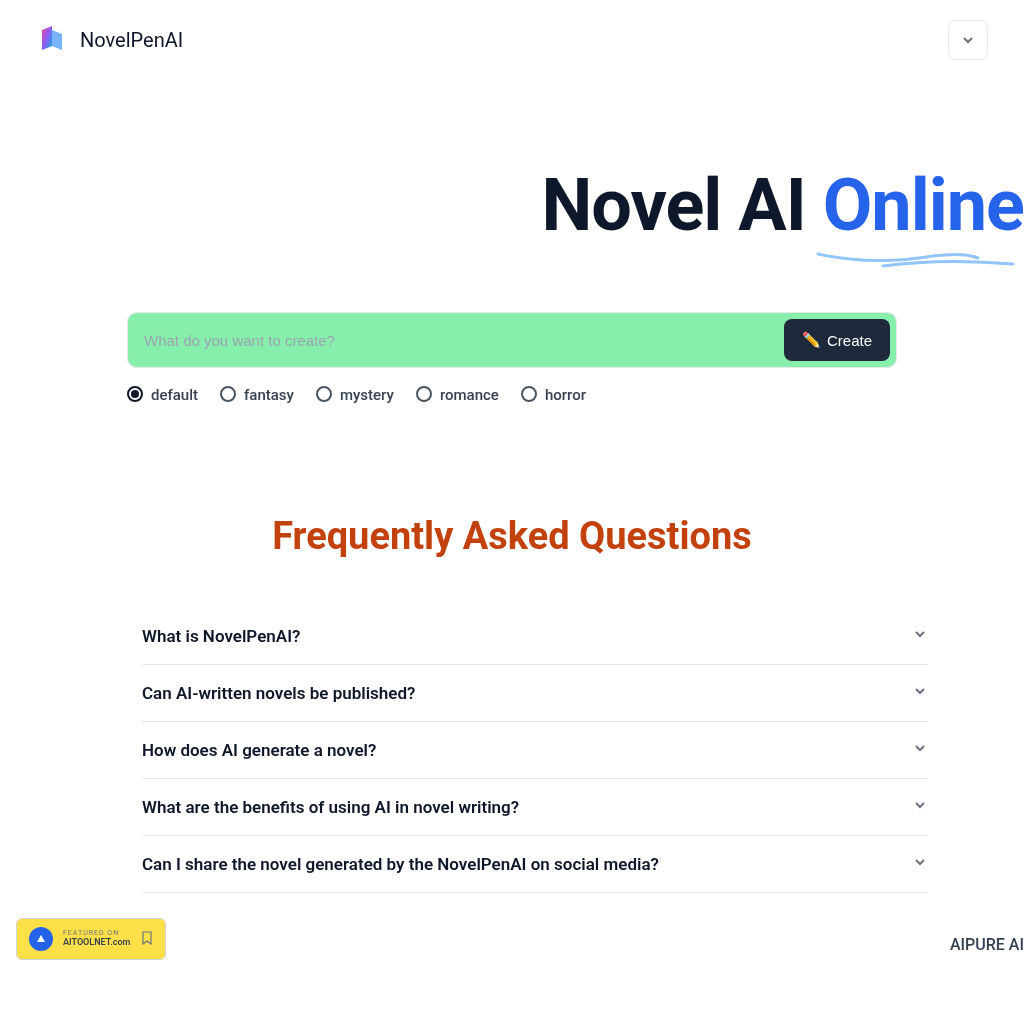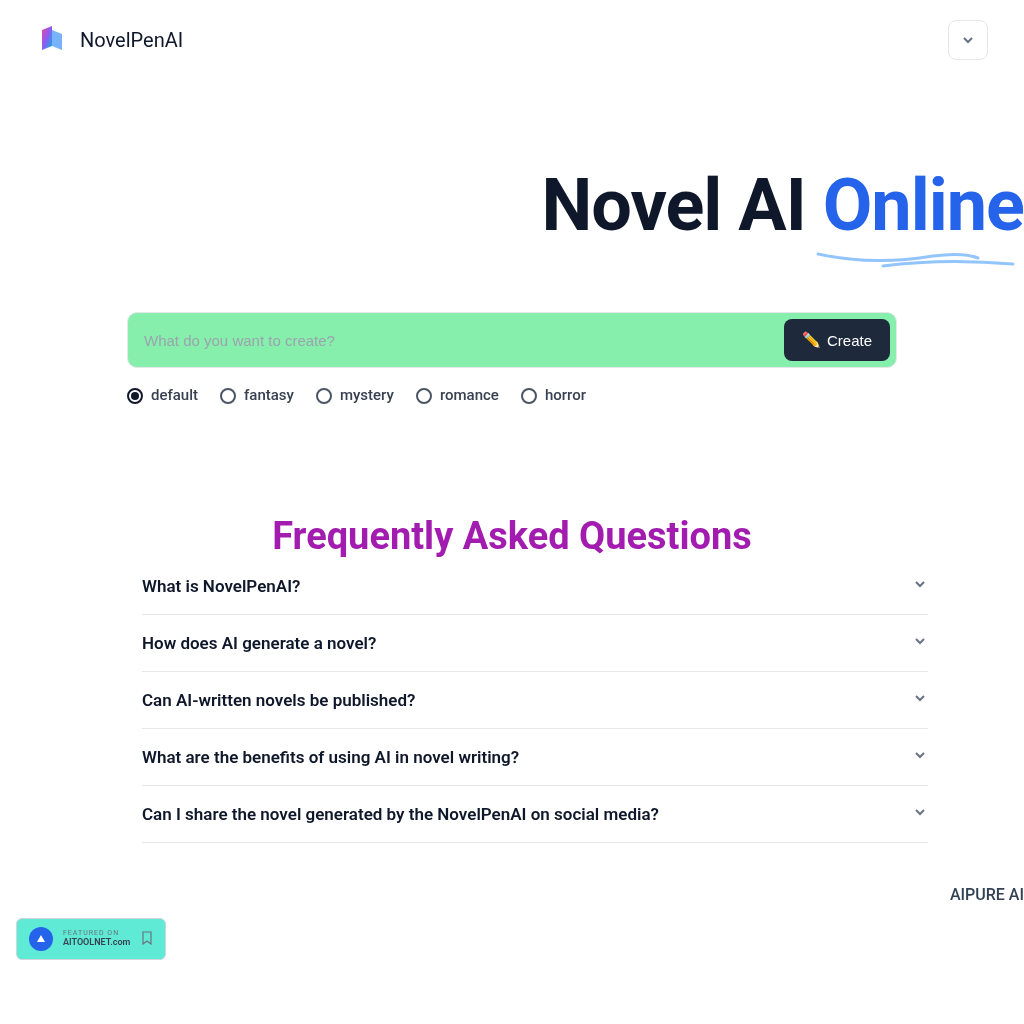--- a/index.html
+++ b/index.html
@@ -18,33 +18,33 @@
     .hero-title .blue { color: #2563eb; position: relative; display: inline-block; }
     .underline-svg { position: absolute; left: -10px; bottom: -32px; width: 210px; height: 30px; }
     
     .input-area { margin: 70px auto 0; width: 770px; }
     .input-box { display: flex; align-items: center; background: #86efac; border: 1px solid #e5e7eb; border-radius: 10px; padding: 6px 6px 6px 16px; }
     .input-field { flex: 1; border: none; background: transparent; font-size: 15px; color: #374151; outline: none; }
     .input-field::placeholder { color: #9ca3af; }
     .create-btn { background: #1e293b; color: #fff; border: none; border-radius: 8px; padding: 12px 18px; font-size: 15px; font-weight: 500; cursor: pointer; display: flex; align-items: center; gap: 6px; }
     
     .radios { display: flex; gap: 22px; margin-top: 18px; }
-    .radio-item { display: flex; align-items: flex-end; gap: 8px; cursor: pointer; }
+    .radio-item { display: flex; align-items: flex-start; gap: 8px; cursor: pointer; }
     .radio-circle { width: 16px; height: 16px; border: 2px solid #0f172a; border-radius: 50%; display: flex; align-items: center; justify-content: center; }
     .radio-circle.empty { border-color: #4b5563; }
     .radio-dot { width: 8px; height: 8px; background: #0f172a; border-radius: 50%; }
     .radio-label { font-size: 15px; color: #374151; font-weight: 500; }
     
     .faq { margin: 110px auto 0; width: 832px; }
-    .faq-title { font-size: 38px; font-weight: 700; text-align: center; color: #a21caf; }
+    .faq-title { font-size: 38px; font-weight: 700; text-align: center; color: #c2410c; margin-bottom: 50px; }
     .faq-item { display: flex; align-items: flex-start; justify-content: space-between; padding: 18px 0; border-bottom: 1px solid #e5e7eb; cursor: pointer; margin-left: 46px; }
     .faq-q { font-size: 17px; font-weight: 600; color: #0f172a; }
     
     .badges { margin: 42px 0 0 96px; display: flex; align-items: center; gap: 110px; justify-content: flex-end; }
-    .badge-box { position: fixed; left: 16px; bottom: 64px; border: 1px solid #d1d5db; border-radius: 6px; padding: 8px 12px; display: flex; align-items: center; gap: 10px; background: #5eead4; width: 150px; }
+    .badge-box { position: fixed; left: 16px; bottom: 64px; border: 1px solid #d1d5db; border-radius: 6px; padding: 8px 12px; display: flex; align-items: center; gap: 10px; background: #fde047; width: 150px; }
     .badge-tri { width: 24px; height: 24px; background: #2563eb; border-radius: 50%; display: flex; align-items: center; justify-content: center; }
     .badge-text { display: flex; flex-direction: column; line-height: 1.1; }
     .badge-featured { font-size: 7px; letter-spacing: 1px; color: #6b7280; text-transform: uppercase; }
     .badge-site { font-size: 9px; font-weight: 600; color: #374151; }
     .badge-bookmark { margin-left: auto; }
     .aipure { font-size: 16px; font-weight: 500; color: #334155; }
     
     .chevron { stroke: #6b7280; stroke-width: 2; fill: none; }
   </style>
 </head>
@@ -121,27 +121,27 @@
 <div class="faq">
   <h2 class="faq-title">Frequently Asked Questions</h2>
   <div id="faq-list">
       <div class="faq-item">
         <span class="faq-q">What is NovelPenAI?</span>
         <svg width="16" height="16" viewBox="0 0 16 16">
           <path class="chevron" d="M4 6 L8 10 L12 6"></path>
         </svg>
       </div>
       <div class="faq-item">
-        <span class="faq-q">How does AI generate a novel?</span>
+        <span class="faq-q">Can AI-written novels be published?</span>
         <svg width="16" height="16" viewBox="0 0 16 16">
           <path class="chevron" d="M4 6 L8 10 L12 6"></path>
         </svg>
       </div>
       <div class="faq-item">
-        <span class="faq-q">Can AI-written novels be published?</span>
+        <span class="faq-q">How does AI generate a novel?</span>
         <svg width="16" height="16" viewBox="0 0 16 16">
           <path class="chevron" d="M4 6 L8 10 L12 6"></path>
         </svg>
       </div>
       <div class="faq-item">
         <span class="faq-q">What are the benefits of using AI in novel writing?</span>
         <svg width="16" height="16" viewBox="0 0 16 16">
           <path class="chevron" d="M4 6 L8 10 L12 6"></path>
         </svg>
       </div>

